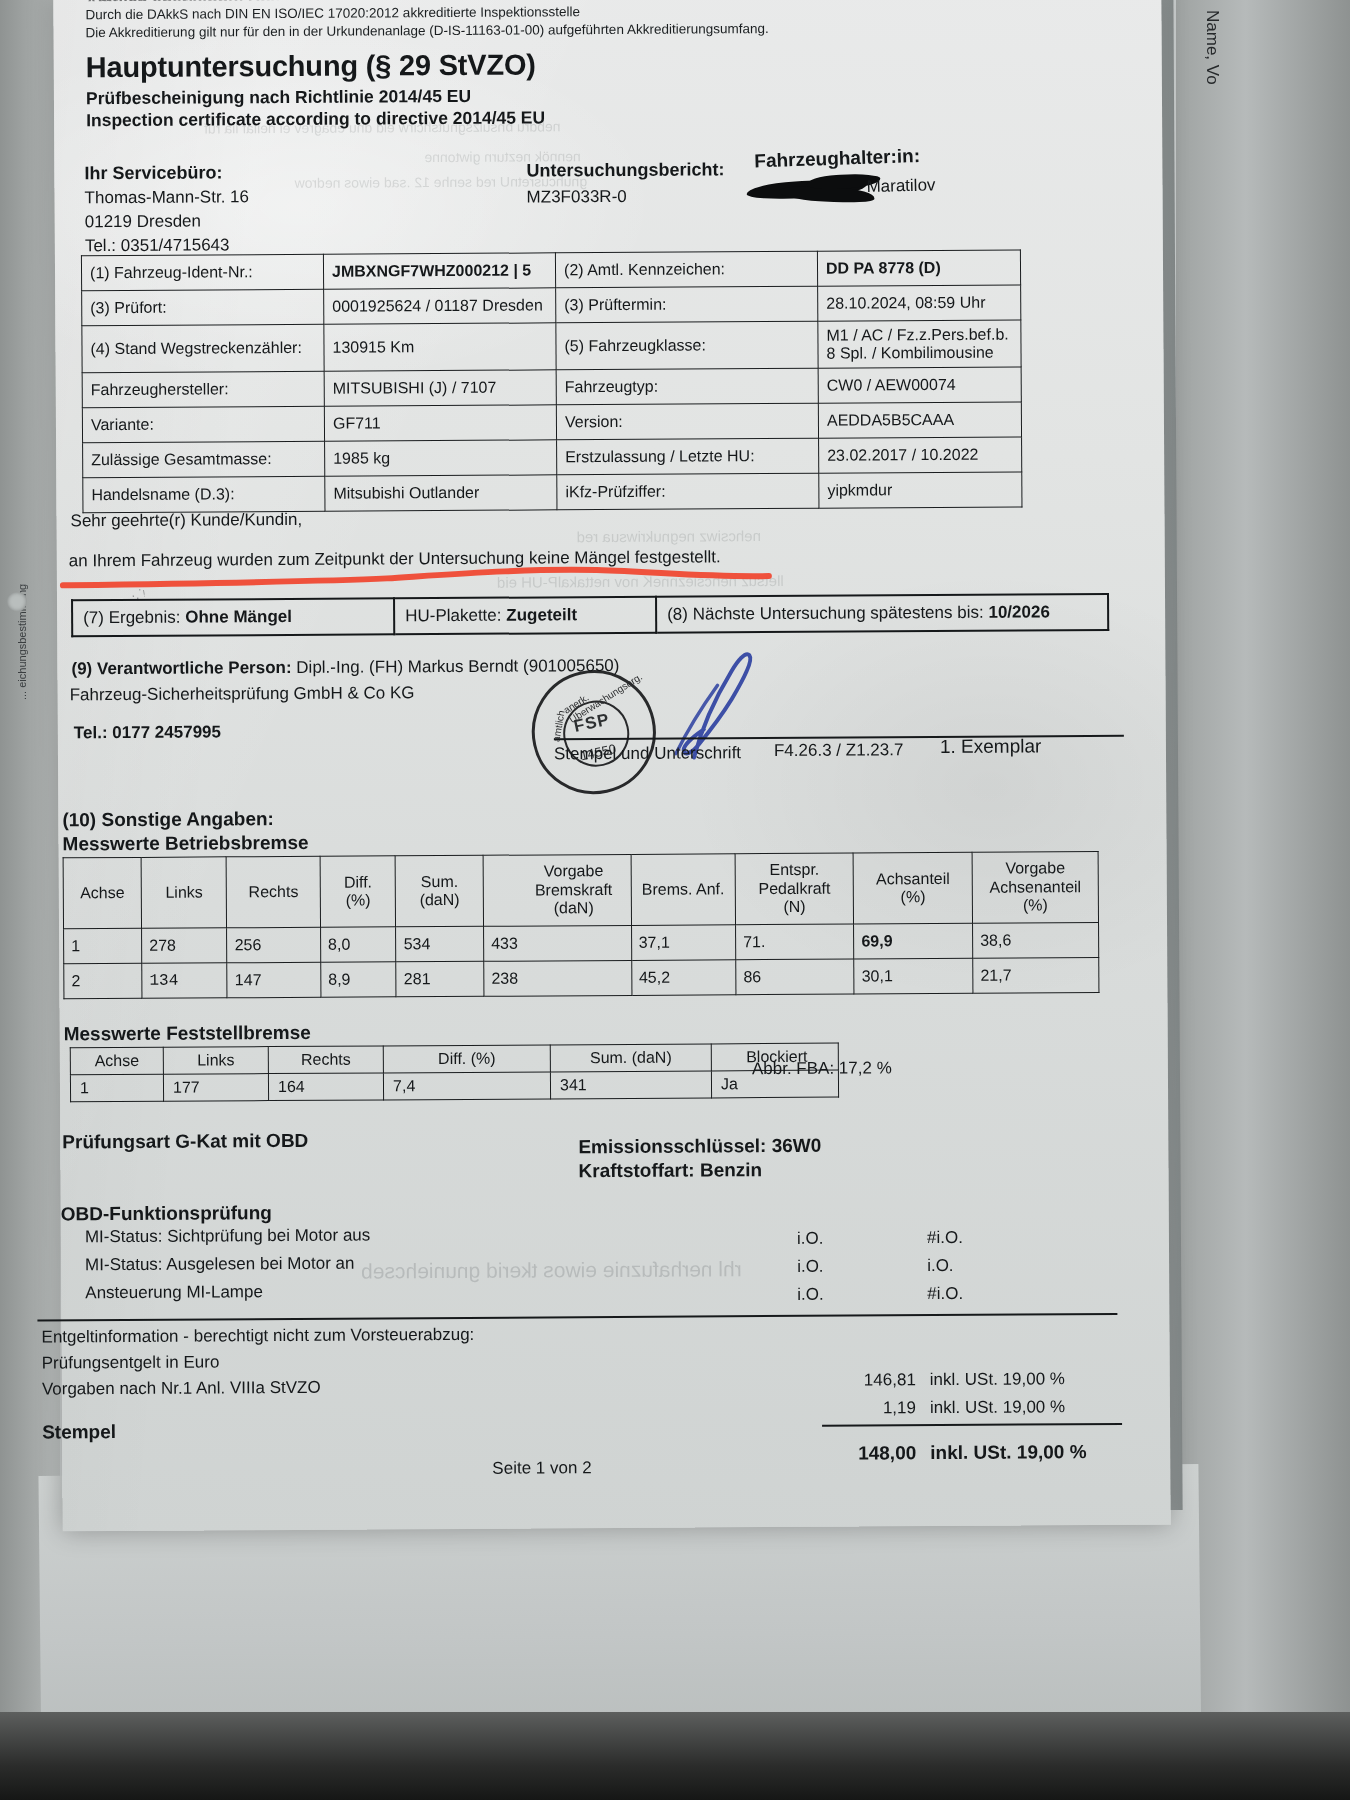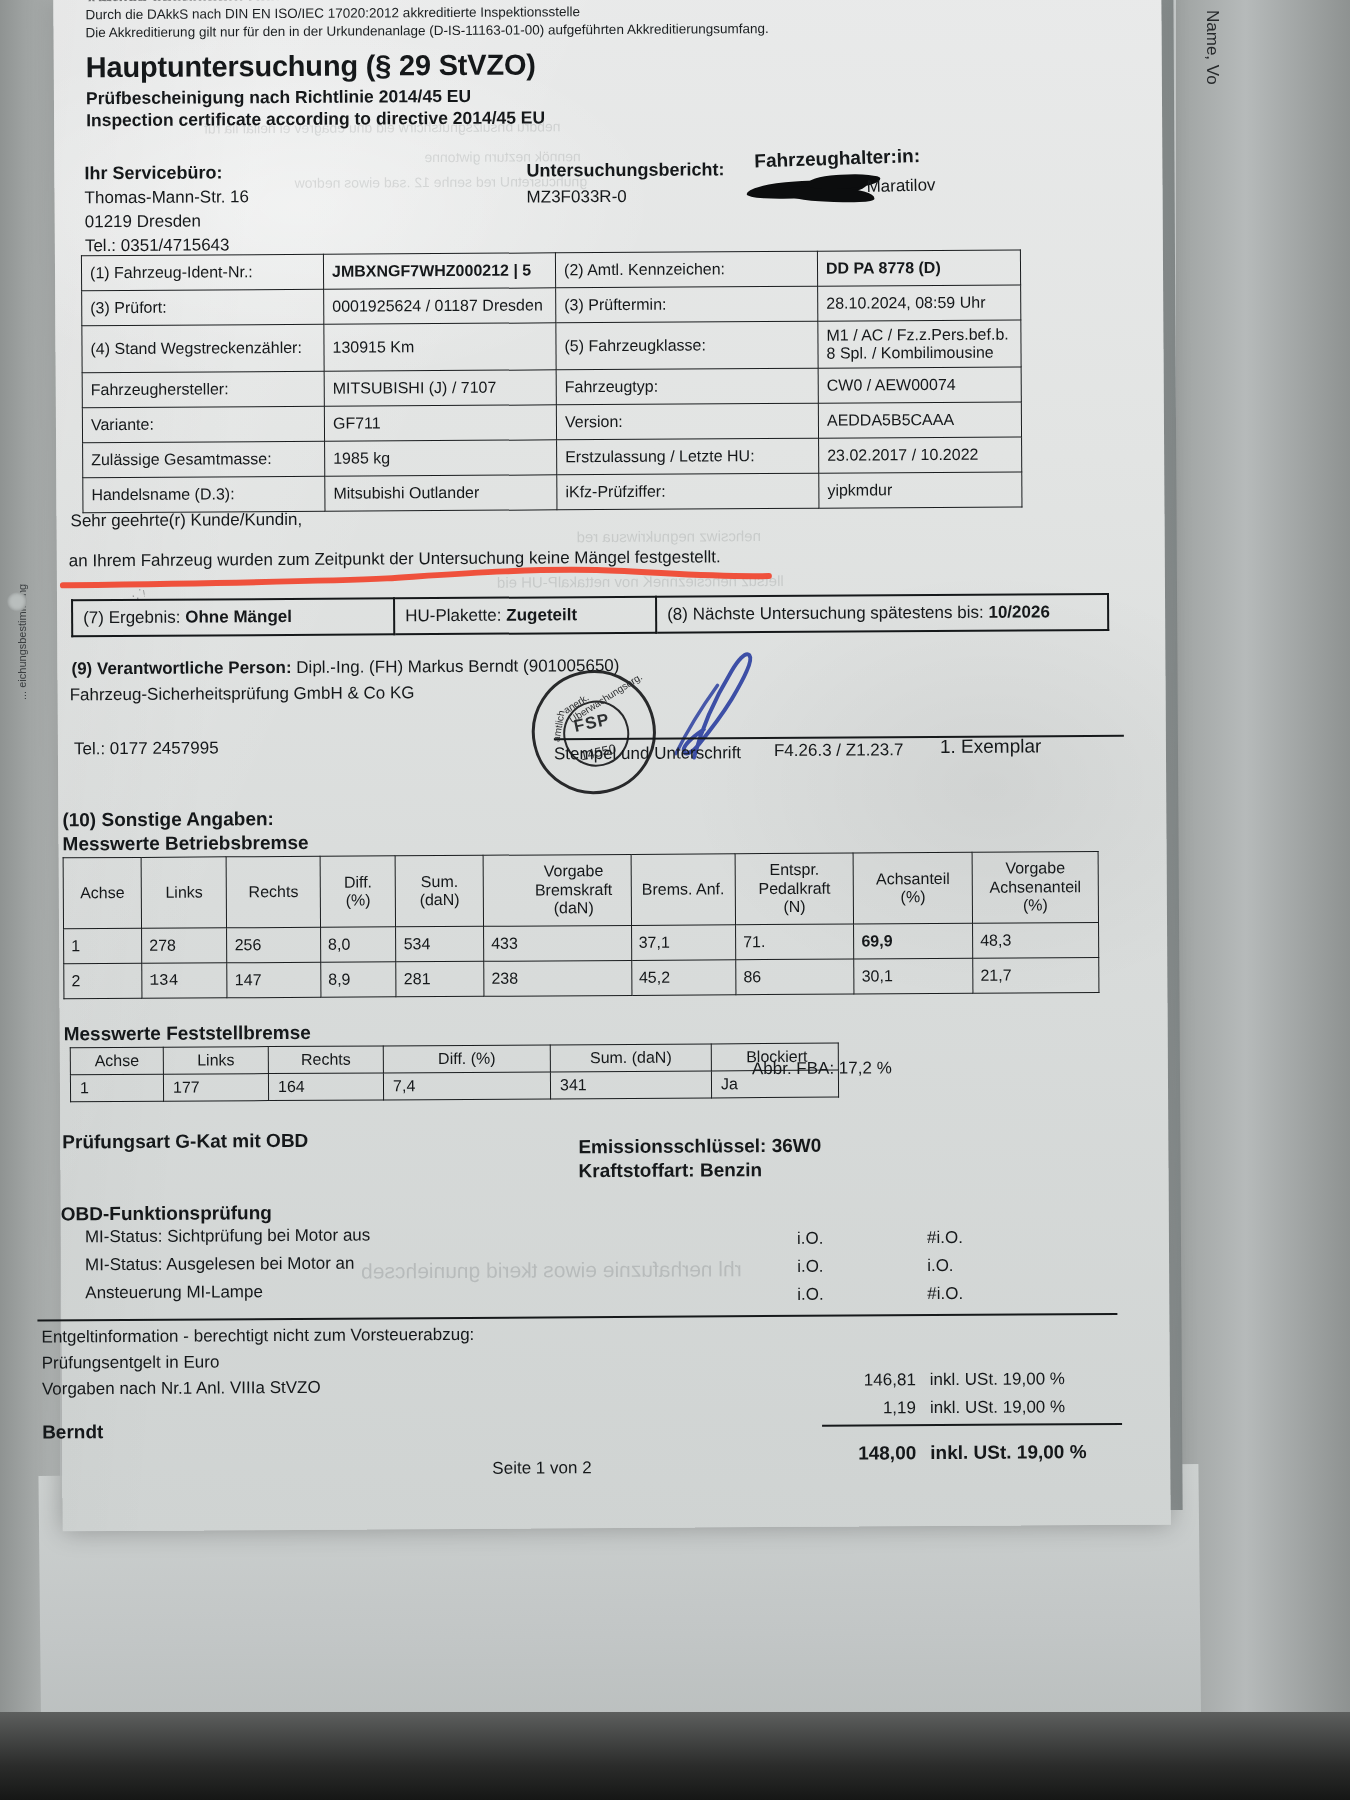--- a/index.html
+++ b/index.html
@@ -380,21 +380,21 @@
         </tr>
           </tbody>
       </table>
     </div>
 
     <div class="blk md" style="left:14px; top:668px; width:720px;">
       <span class="b">(9) Verantwortliche Person:</span>
       <span>Dipl.-Ing. (FH) Markus Berndt (901005650)</span>
     </div>
     <div class="blk md" style="left:12px; top:694px;">Fahrzeug-Sicherheitsprüfung GmbH &amp; Co KG</div>
-    <div class="blk md" style="left:16px; top:748px;">Tel.: 0177 2457995</div>
+    <div class="blk md" style="left:16px; top:732px;font-weight:bold;">Tel.: 0177 2457995</div>
 
     <div class="stamp" style="left:474px; top:682px;">
       <div class="inner"></div>
       <div class="fsp">FSP</div>
       <div class="num">14550</div>
       <div class="stamp-word" style="left:10px; top:40px; transform:rotate(-68deg);">amtlich</div>
       <div class="stamp-word" style="left:34px; top:12px; transform:rotate(-20deg);">anerk. Überwachungsorg.</div>
     </div>
 
     <svg class="blk" style="left:540px; top:654px;" width="200" height="120" viewBox="0 0 200 120">
@@ -430,21 +430,21 @@
             <tr>
               <td style="height: 26px;">1</td>
               <td style="height: 26px;">278</td>
               <td style="height: 26px;">256</td>
               <td style="height: 26px;">8,0</td>
               <td style="height: 26px;">534</td>
               <td style="height: 26px; margin-top: 12px;">433</td>
               <td style="height: 26px;">37,1</td>
               <td style="height: 26px;">71.</td>
               <td style="height: 26px; font-weight: bold;">69,9</td>
-              <td style="height: 26px;">48,3</td>
+              <td style="height: 26px;">38,6</td>
             </tr>
             <tr>
               <td style="height: 26px;">2</td>
               <td style="height: 26px; font-family: Liberation Mono, monospace;">134</td>
               <td style="height: 26px;">147</td>
               <td style="height: 26px;">8,9</td>
               <td style="height: 26px;">281</td>
               <td style="height: 26px;">238</td>
               <td style="height: 26px;">45,2</td>
               <td style="height: 26px;">86</td>
@@ -507,21 +507,21 @@
     <div class="blk md" style="left:-20px; top:1336px;">Entgeltinformation - berechtigt nicht zum Vorsteuerabzug:</div>
     <div class="blk md" style="left:-20px; top:1362px;">Prüfungsentgelt in Euro</div>
     <div class="blk md" style="left:-20px; top:1388px;">Vorgaben nach Nr.1 Anl. VIIIa StVZO</div>
 
     <div class="blk md" style="left:766px; top:1384px; width:88px; text-align:right;">146,81</div>
     <div class="blk md" style="left:868px; top:1384px;">inkl. USt. 19,00 %</div>
 
     <div class="blk md" style="left:766px; top:1412px; width:88px; text-align:right;">1,19</div>
     <div class="blk md" style="left:868px; top:1412px;">inkl. USt. 19,00 %</div>
 
-    <div class="blk lg b" style="left:-20px; top:1430px;">Berndt</div>
+    <div class="blk lg b" style="left:-20px; top:1430px;">Stempel</div>
 
     <div class="rule" style="left:760px; top:1438px; width:300px; height:2px;"></div>
     <div class="blk lg b" style="left:756px; top:1456px; width:98px; text-align:right;">148,00</div>
     <div class="blk lg b" style="left:868px; top:1456px;">inkl. USt. 19,00 %</div>
 
     <div class="blk md" style="left:430px; top:1470px;">Seite 1 von 2</div>
 
     <div class="punch" style="left:-50px; top:600px;"></div>
   </div>
 </div>

